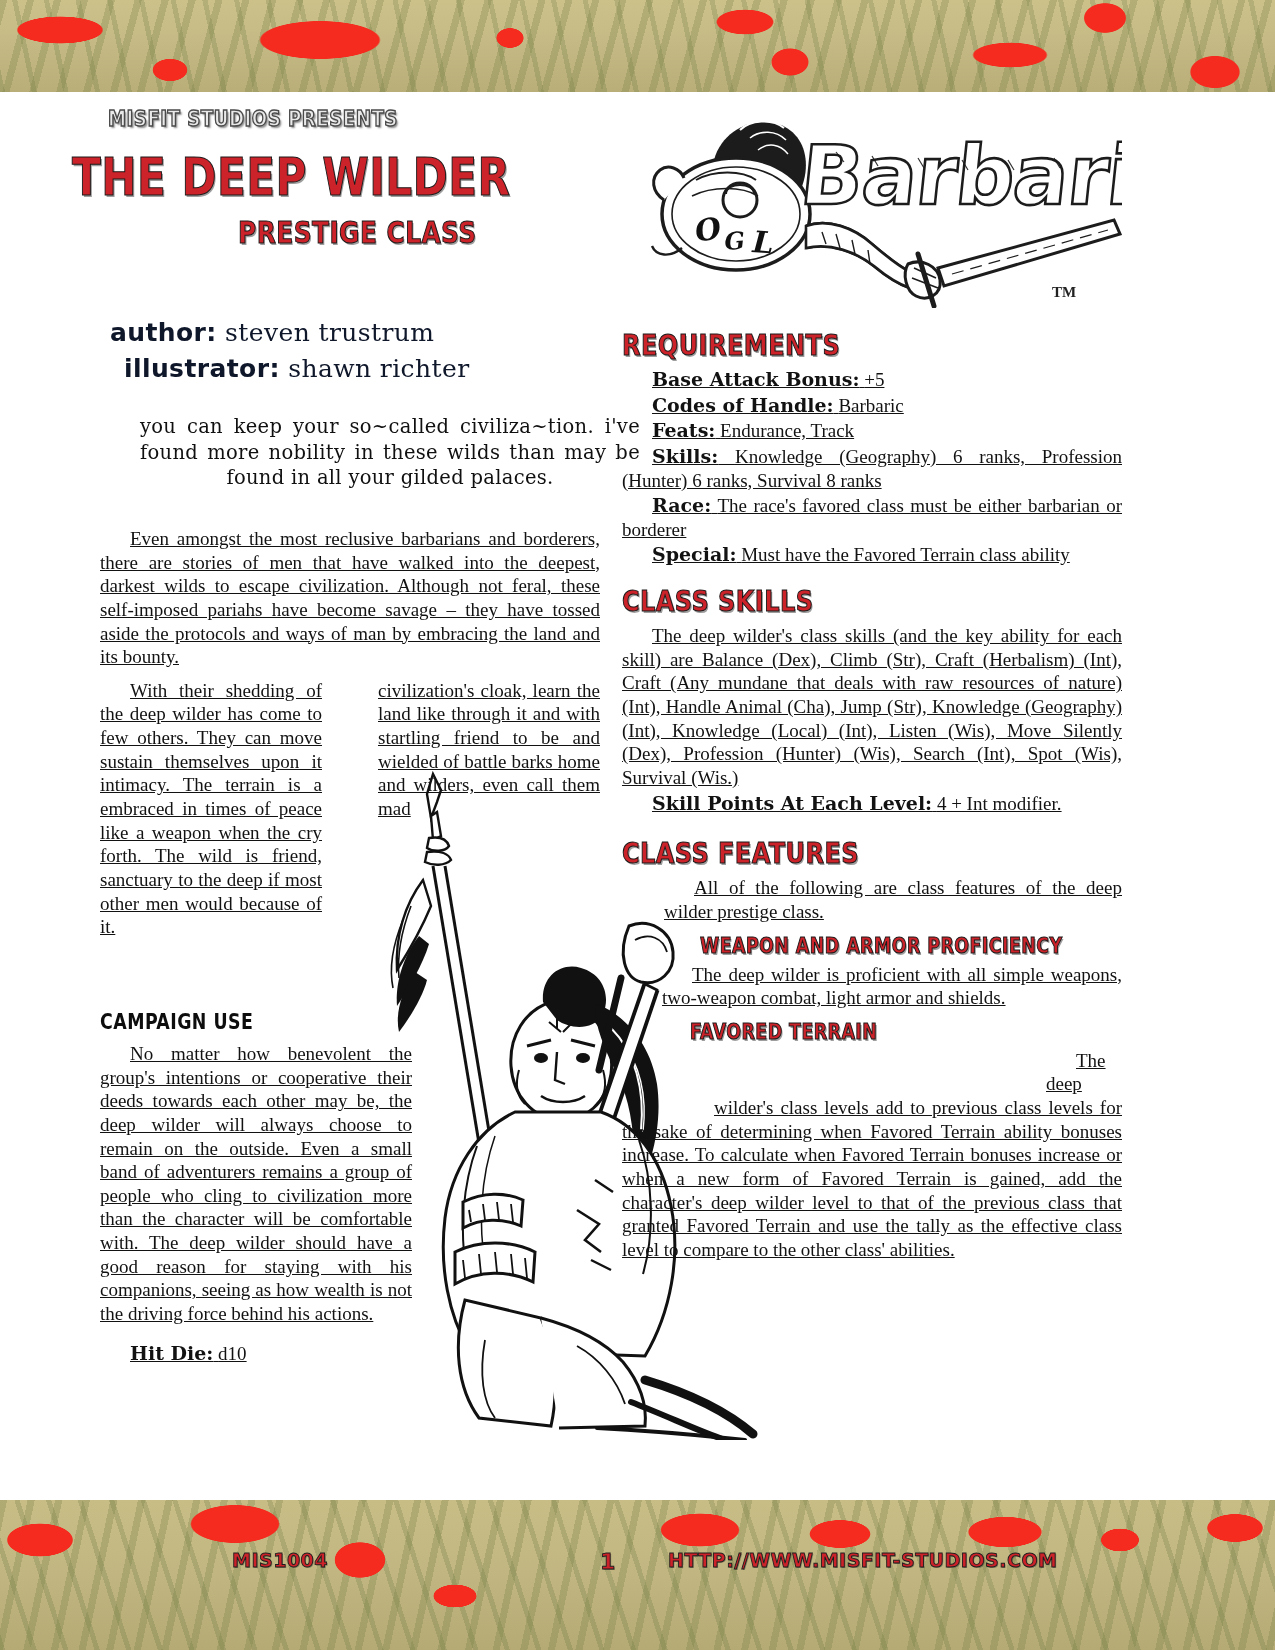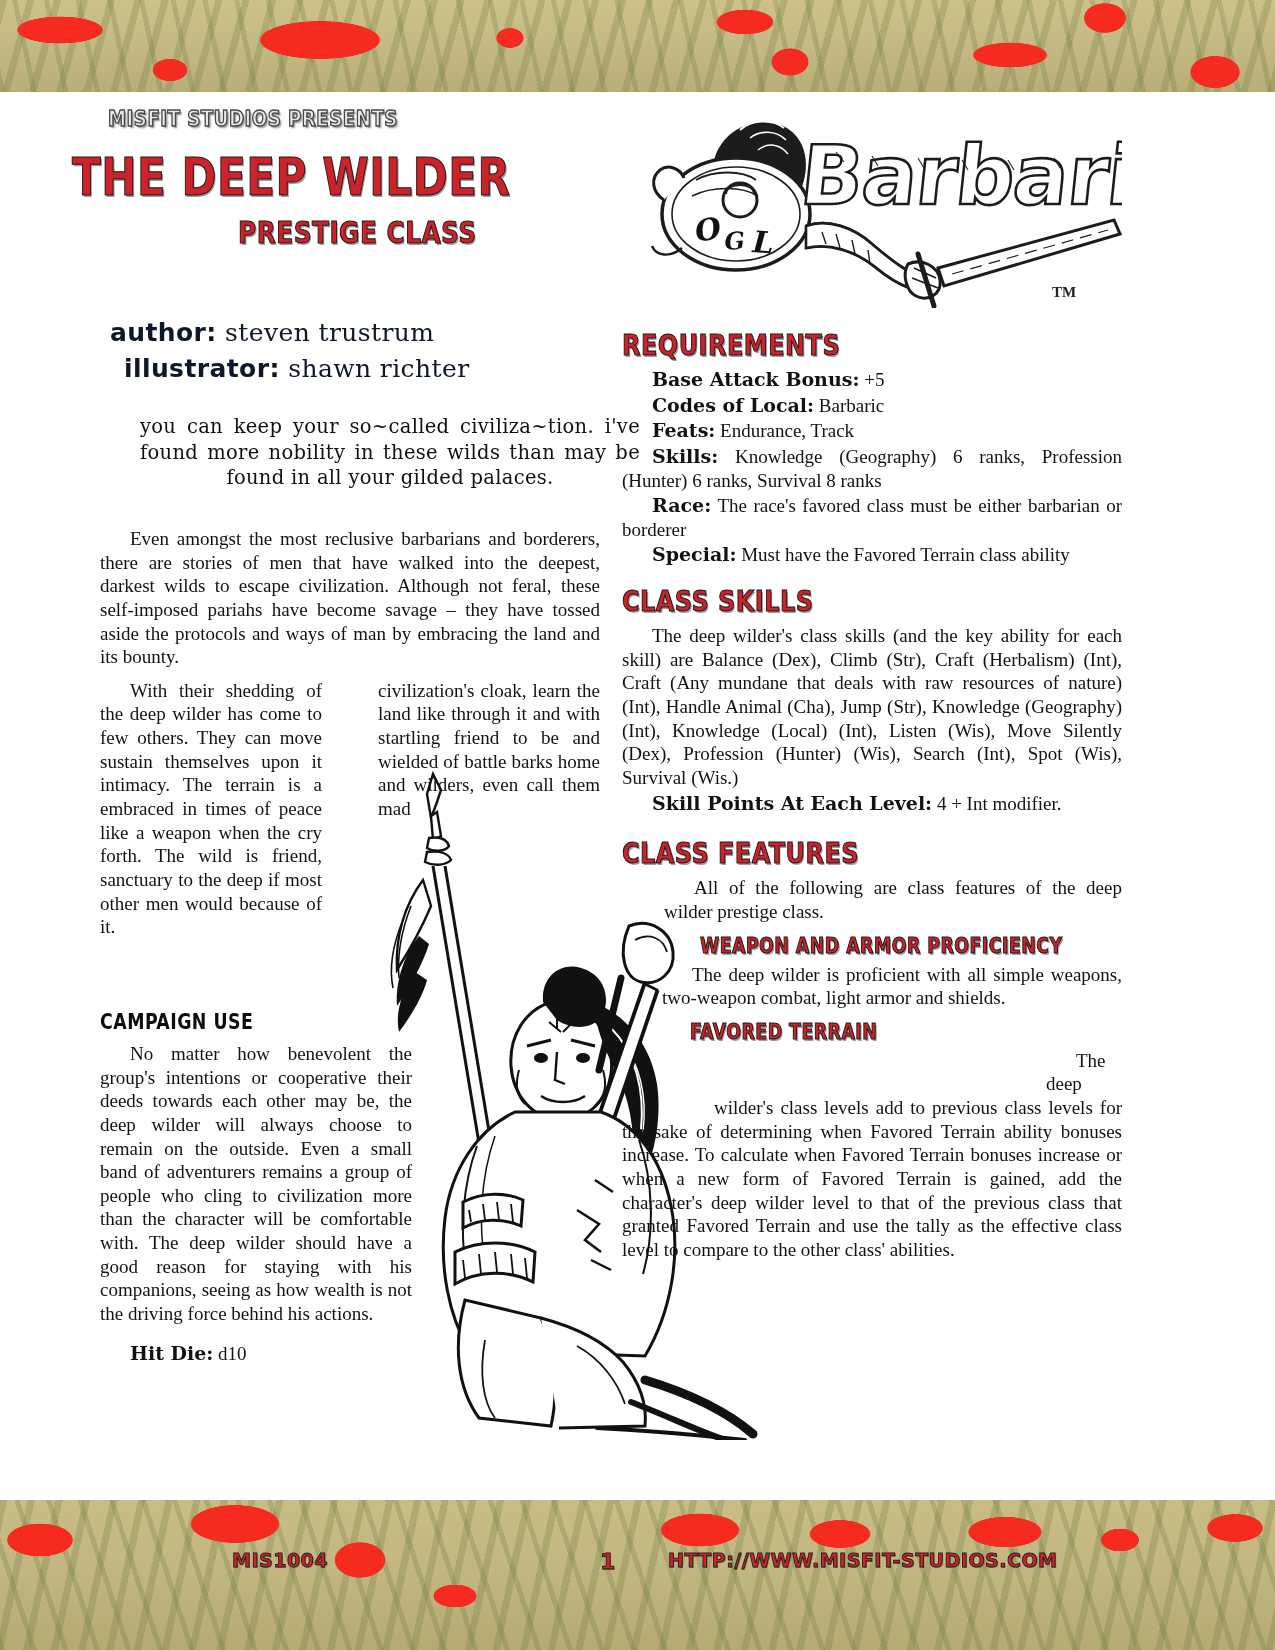--- a/index.html
+++ b/index.html
@@ -107,20 +107,21 @@
     letter-spacing:.3px;
     margin-left:36px;
   }
 
   
   .body {
     font-family:"Liberation Serif", serif;
     font-size:19px; line-height:1.245;
     color:#121212;
     text-align:justify;
+    text-decoration:underline;
   }
   .body p { margin:0 0 2px 0; text-indent:30px; }
 
   
   #col-left { position:absolute; left:100px; top:527px; width:500px; }
   #left-intro { width:500px; }
 
   .split { position:relative; width:500px; margin-top:10px; height:262px; }
   .split .half { position:absolute; top:0; width:222px; }
   .split .half.a { left:0; }
@@ -325,21 +326,21 @@
 
 <div id="col-right">
 
   <div class="display red-head sect-head">REQUIREMENTS</div>
   <div class="body">
     <p class="req">
       <b>Base Attack Bonus:</b>
       <span>+5</span>
     </p>
     <p class="req">
-      <b>Codes of Local:</b>
+      <b>Codes of Handle:</b>
       <span>Barbaric</span>
     </p>
     <p class="req">
       <b>Feats:</b>
       <span>Endurance, Track</span>
     </p>
     <p class="req">
       <b>Skills:</b>
       <span>Knowledge (Geography) 6 ranks, Profession (Hunter) 6 ranks, Survival 8 ranks</span>
     </p>

